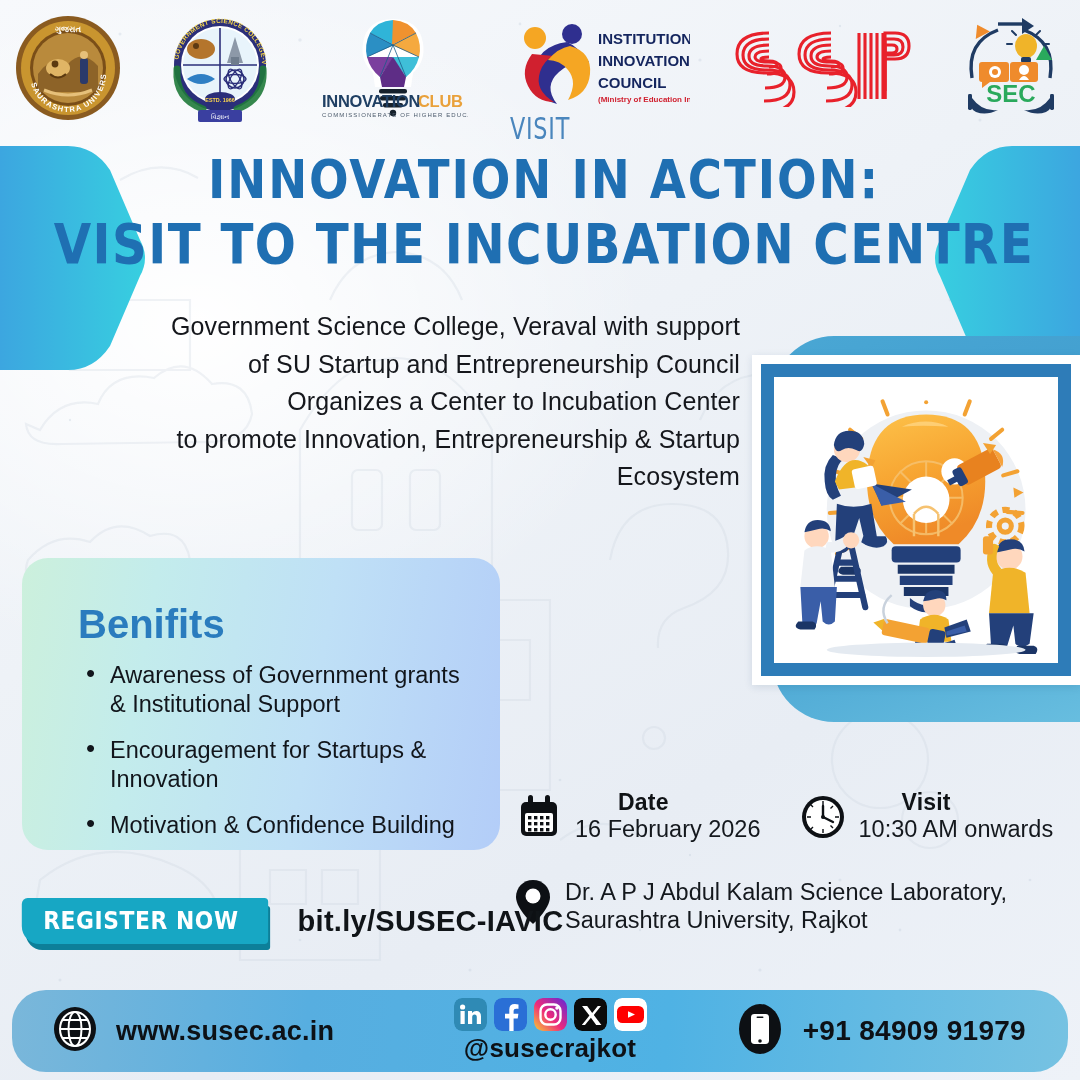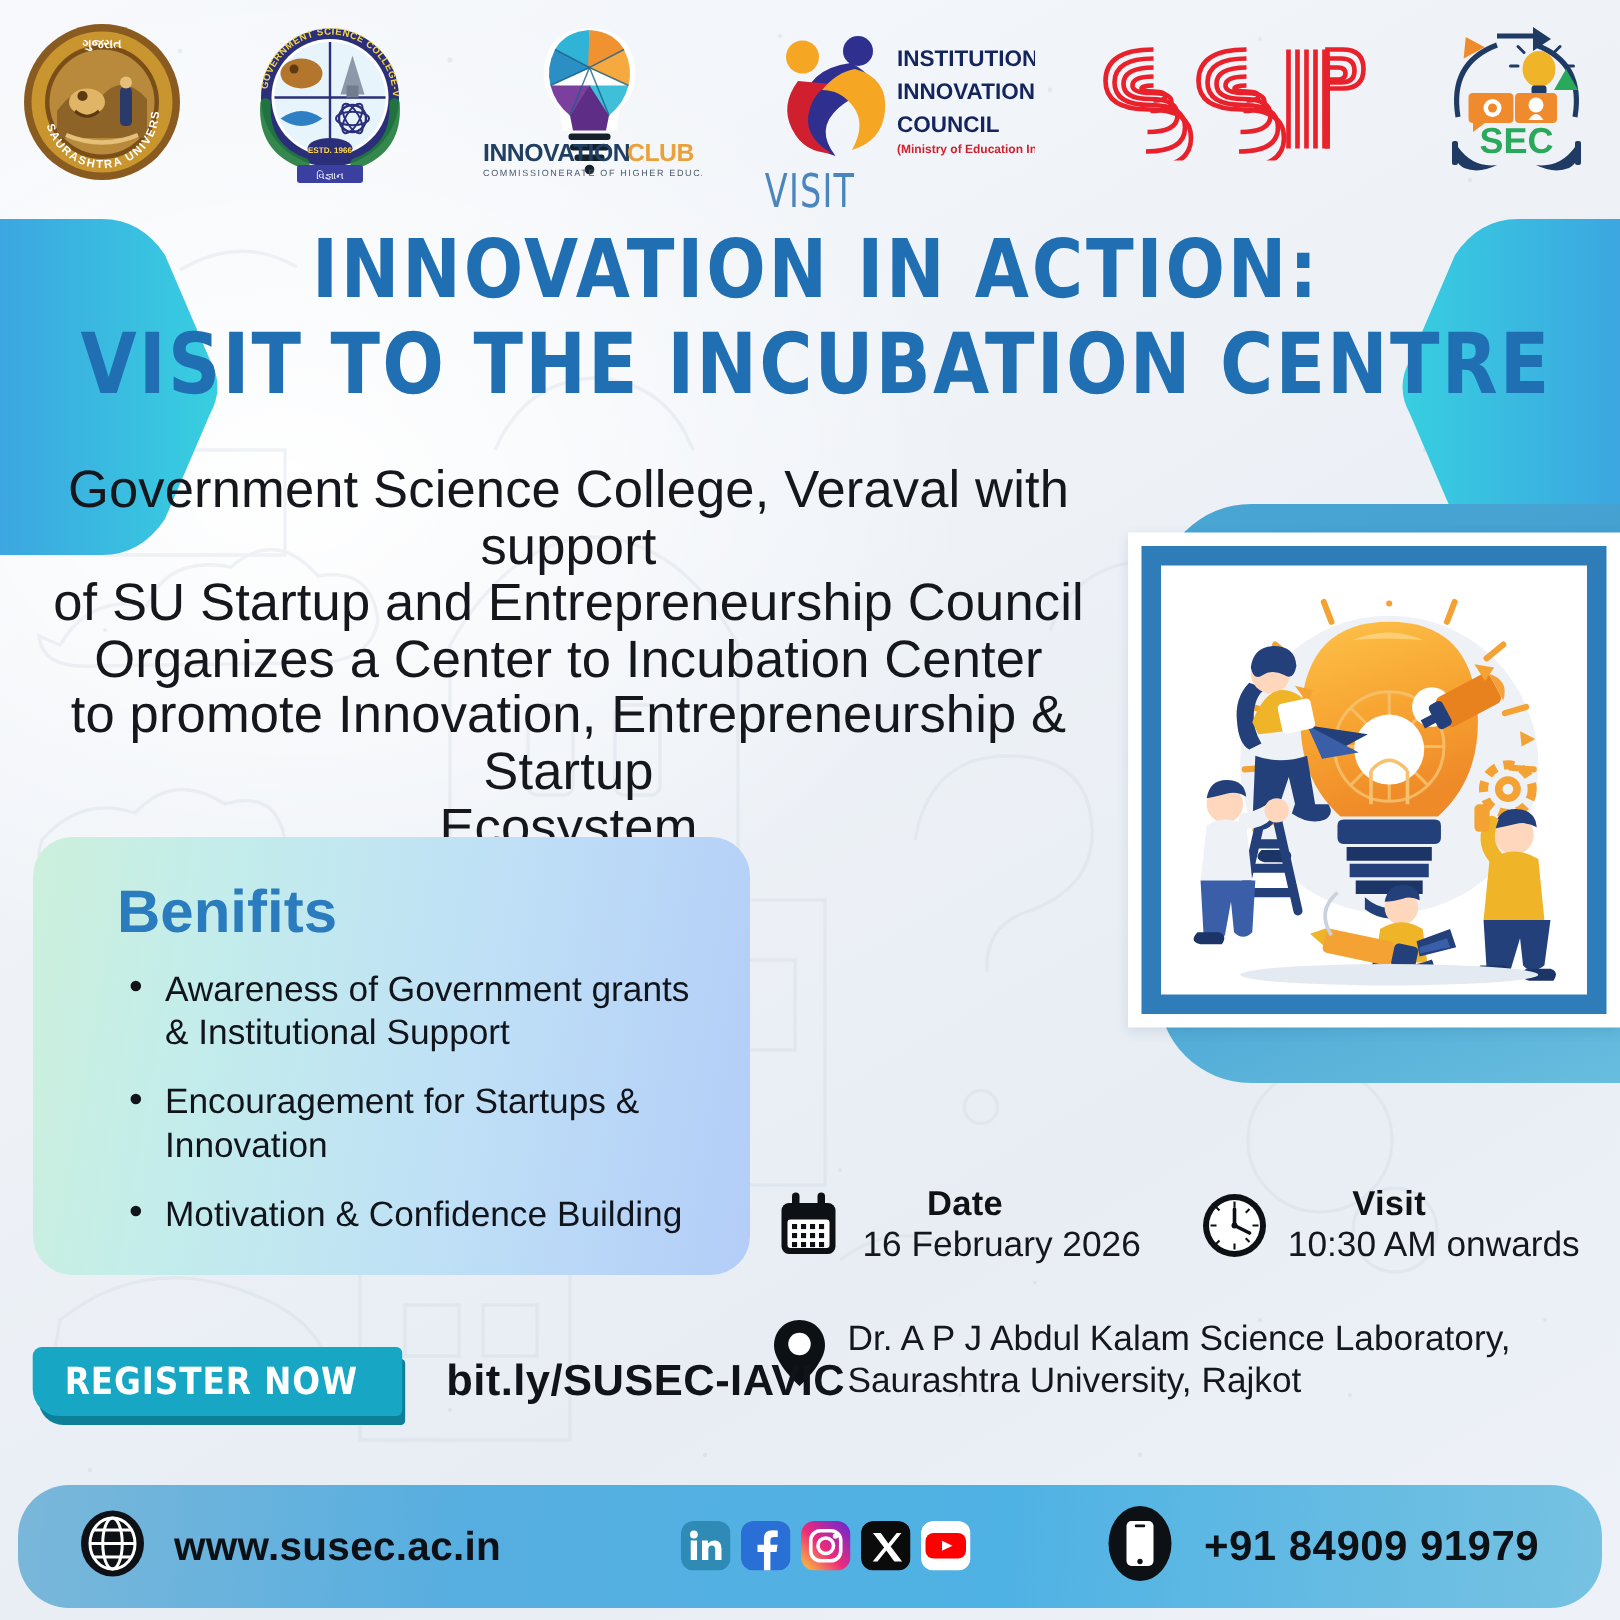--- a/index.html
+++ b/index.html
@@ -60,22 +60,22 @@
     letter-spacing:2.0px;
     line-height:64px;
     transform:scaleX(.96);
     white-space:nowrap;
   }
   .title-line.l2 { font-size:56px; letter-spacing:1.5px; }
 
   
   .desc {
     position:absolute; top:308px; left:18px; width:722px;
-    text-align:center;
-    font-size:35px; line-height:37.5px; color:#15171c;
+    text-align:right;
+    font-size:25px; line-height:37.5px; color:#15171c;
     letter-spacing:.1px;
   }
 
   
   .right-panel {
     position:absolute; left:772px; top:336px; width:340px; height:386px;
     background:linear-gradient(160deg,#4aa7d4 0%, #3f9cce 45%, #69bfe0 100%);
     border-radius:62px 0 0 62px;
   }
   .illus-frame {
@@ -91,21 +91,21 @@
     padding:0;
     display:block;
   }
   .illus-svg { display:block; width:100%; height:100%; }
 
   
   .benefits {
     position:absolute; left:22px; top:558px; width:478px; height:292px;
     border-radius:26px;
     background:linear-gradient(100deg,#ccf0dc 0%, #c3ecec 26%, #bfe0f6 60%, #b3cdf8 100%);
-    padding:24px 26px 0 30px;
+    padding:40px 26px 0 30px;
   }
   .benefits h2 {
     color:#2a7cbe; font-size:40px; font-weight:700; letter-spacing:0px;
     margin:4px 0 14px 26px;
   }
   .benefits ul { list-style:none; margin:0 0 0 32px; padding:0; }
   .benefits li {
     position:relative;
     font-size:23.5px; line-height:28.5px; color:#11151b;
     margin-bottom:18px; padding-left:26px;
@@ -671,20 +671,21 @@
           </svg>
         </span>
         <span>
           <svg class="si" viewBox="0 0 33 33">
             <rect width="33" height="33" rx="8" fill="#ffffff"></rect>
             <rect x="3" y="8" width="27" height="17" rx="5.4" fill="#ff0000"></rect>
             <path d="M14 13.2 l7 3.3 l-7 3.3 z" fill="#ffffff"></path>
           </svg>
         </span>
       </div>
+      <div class="f-handle">@susecrajkot</div>
     </div>
 
     <div class="f-phone">
       <span>
         <svg width="46" height="52" viewBox="0 0 46 52">
           <ellipse cx="23" cy="26" rx="21" ry="25" fill="#0d1014"></ellipse>
           <rect x="14" y="11" width="18" height="30" rx="3.4" fill="#ffffff"></rect>
           <rect x="19.5" y="13.4" width="7" height="1.7" rx="0.8" fill="#0d1014"></rect>
           <circle cx="23" cy="38" r="1.8" fill="#0d1014"></circle>
         </svg>

